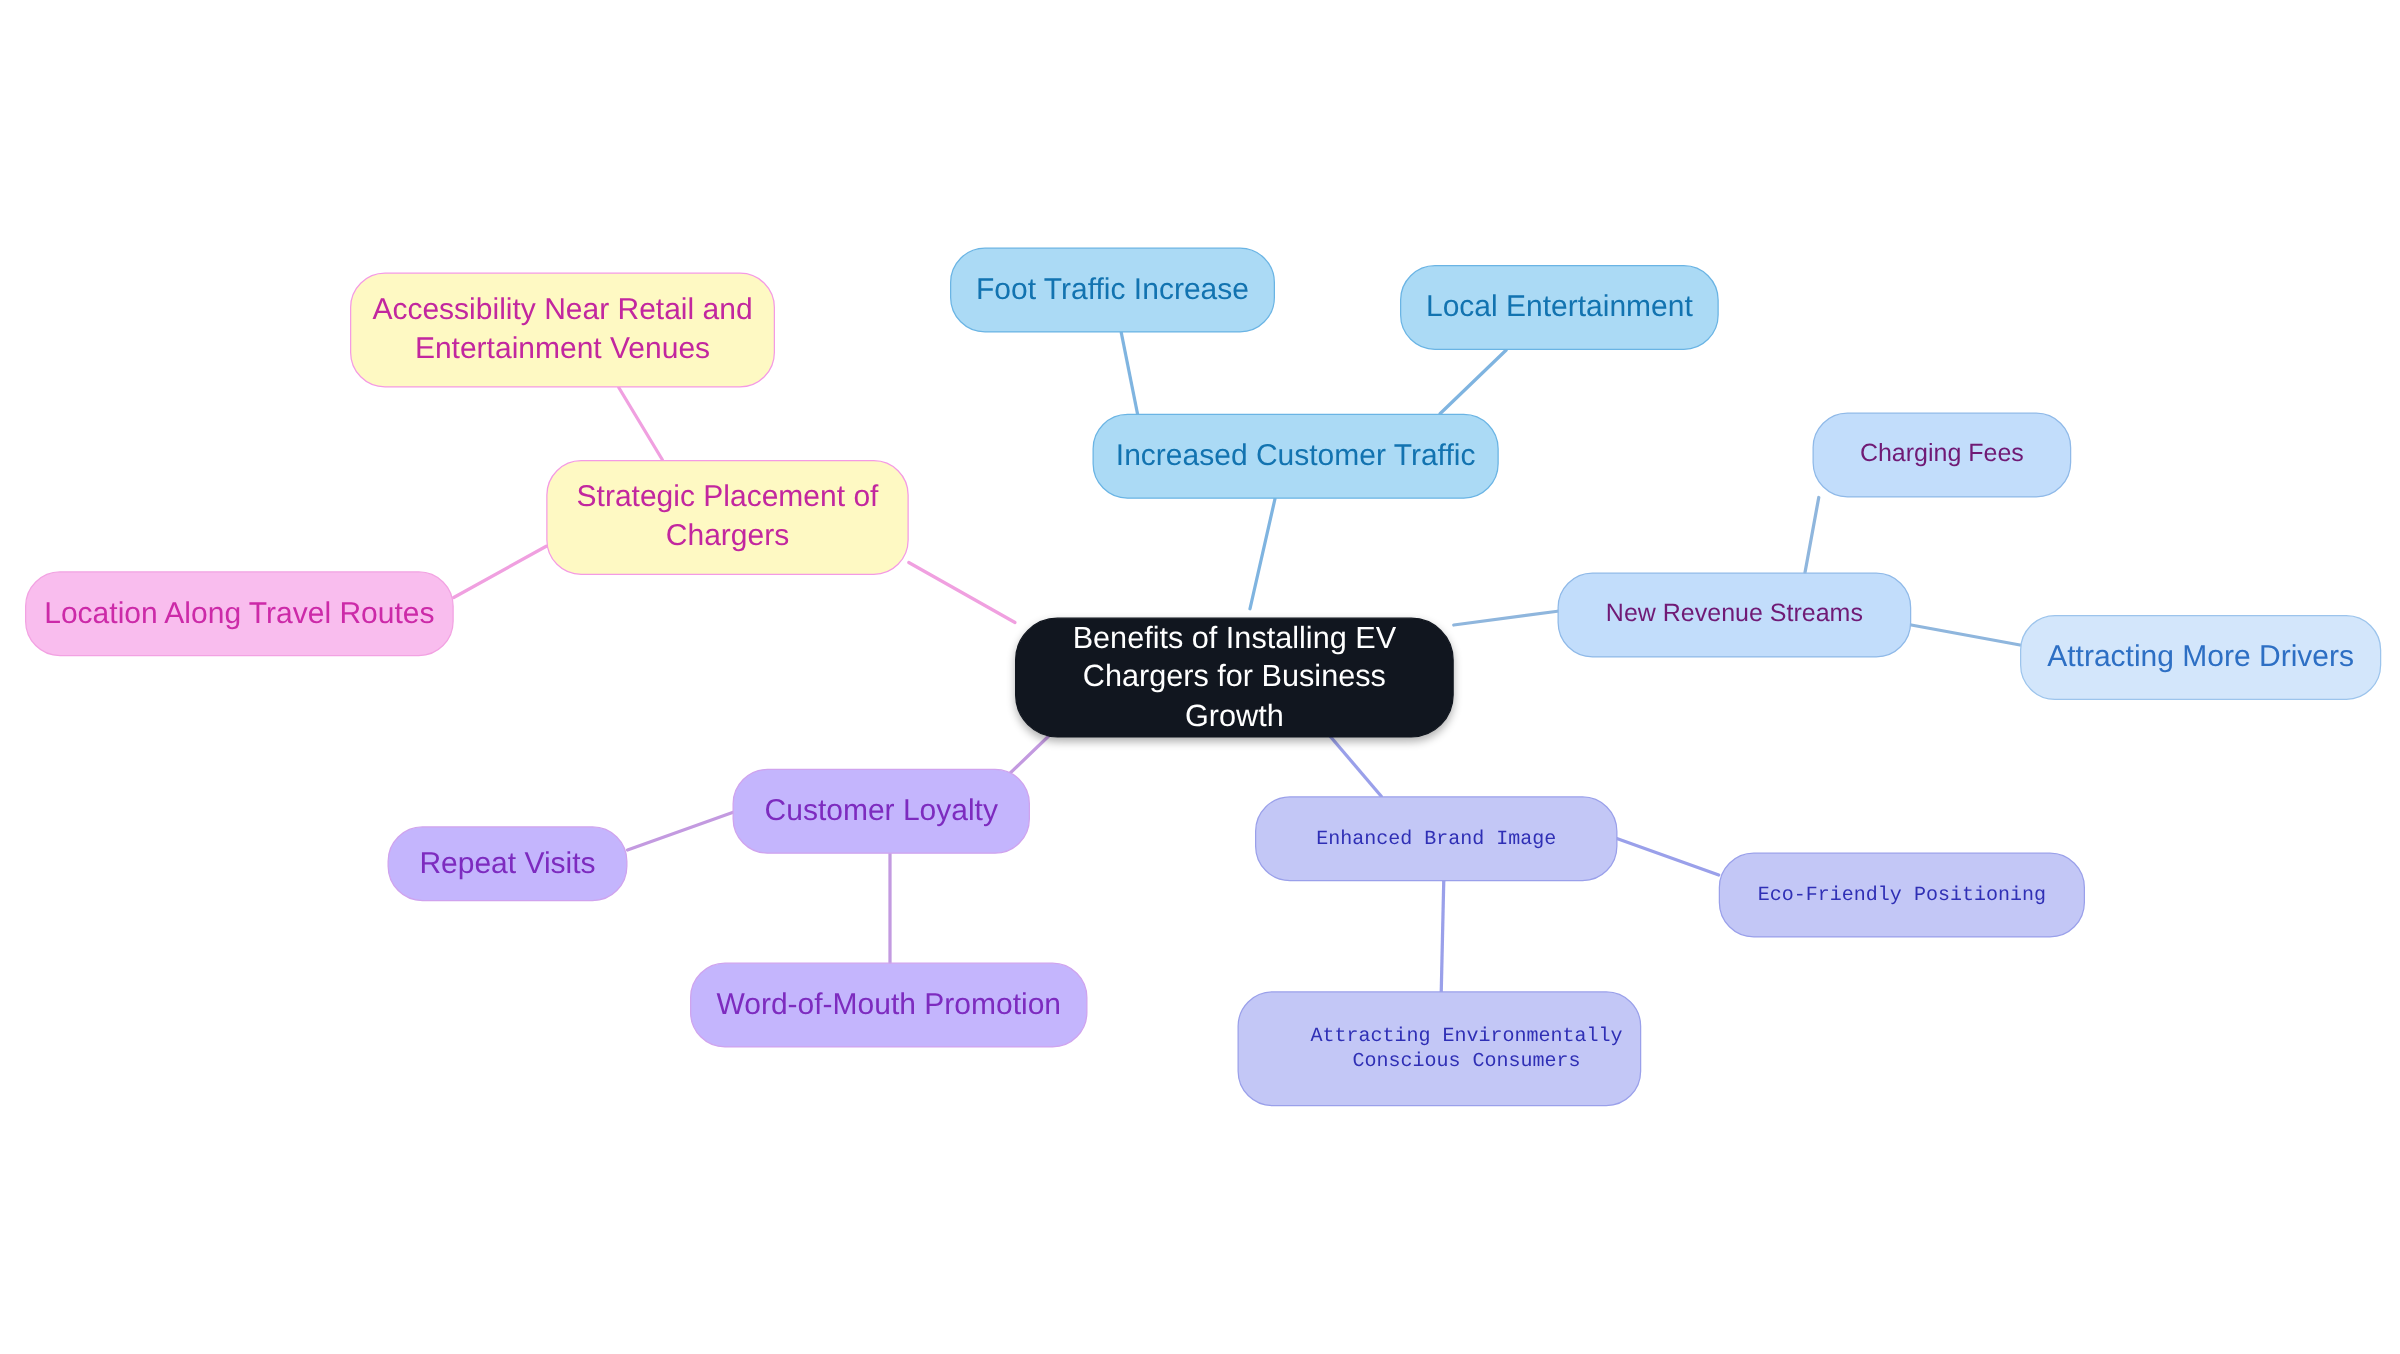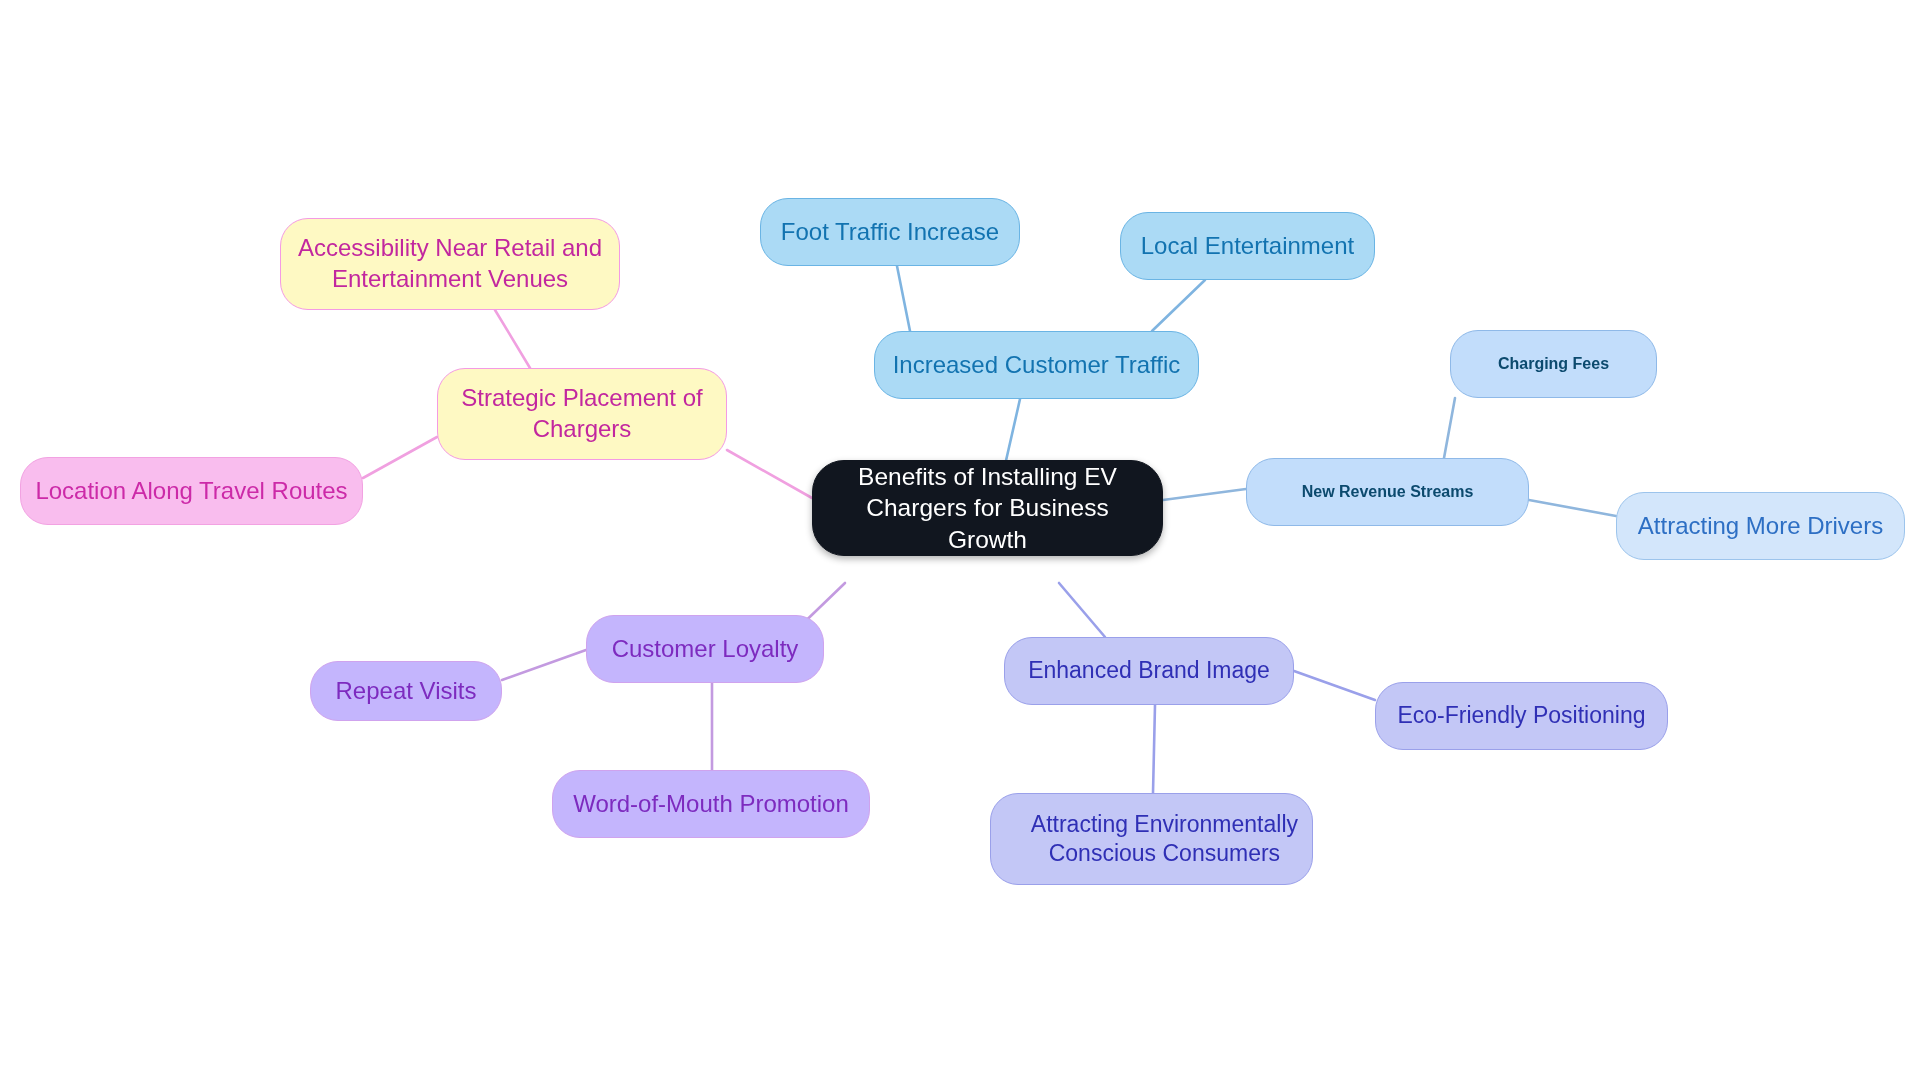--- a/index.html
+++ b/index.html
@@ -55,41 +55,41 @@
   }
   .node-pink-lite {
     background: #f9bdee;
     border-color: #f2a2e2;
     color: #cc2aa8;
     font-size: 24px;
   }
   .node-blue {
     background: #c2ddfb;
     border-color: #8fb9e8;
-    color: #0c4a6e;
-    font-size: 16px;
-    font-weight: bold;
+    color: #701a75;
+    font-size: 20px;
   }
   .node-cyan {
     background: #abdaf5;
     border-color: #6ab4e4;
     color: #1273b0;
     font-size: 24px;
   }
   .node-blue-soft {
     background: #d3e6fb;
     border-color: #9cc4ec;
     color: #2d6fc4;
     font-size: 24px;
   }
   .node-violet {
     background: #c3c7f6;
     border-color: #9aa0ea;
     color: #2f2fb5;
-    font-size: 23px;
+    font-size: 16px;
+    font-family: Liberation Mono, monospace;
   }
   .node-lavender {
     background: #c4b5fd;
     border-color: #cfa3ee;
     color: #7d2bbf;
     font-size: 24px;
   }
 </style>
 </head>
 <body>
@@ -106,21 +106,21 @@
       <line x1="1444" y1="458" x2="1455" y2="398" stroke="#8fb6dd" stroke-width="2.6" stroke-linecap="round"></line>
       <line x1="1529" y1="500" x2="1616" y2="516" stroke="#8fb6dd" stroke-width="2.6" stroke-linecap="round"></line>
       <line x1="1059" y1="583" x2="1105" y2="637" stroke="#9aa0ea" stroke-width="2.6" stroke-linecap="round"></line>
       <line x1="1294" y1="671" x2="1375" y2="700" stroke="#9aa0ea" stroke-width="2.6" stroke-linecap="round"></line>
       <line x1="1155" y1="705" x2="1153" y2="793" stroke="#9aa0ea" stroke-width="2.6" stroke-linecap="round"></line>
       <line x1="845" y1="583" x2="790" y2="636" stroke="#c39ae0" stroke-width="2.6" stroke-linecap="round"></line>
       <line x1="586" y1="650" x2="502" y2="680" stroke="#c39ae0" stroke-width="2.6" stroke-linecap="round"></line>
       <line x1="712" y1="683" x2="712" y2="770" stroke="#c39ae0" stroke-width="2.6" stroke-linecap="round"></line>
     </svg>
   <div id="node-layer">
-      <div class="node node-root" style="left: 812px; top: 460px; width: 351px; height: 96px; border-radius: 32px;"><span>Benefits of Installing EV
+      <div class="node node-root" style="left: 812px; top: 494px; width: 351px; height: 96px;"><span>Benefits of Installing EV
 Chargers for Business Growth</span></div>
       <div class="node node-pink" style="left: 437px; top: 368px; width: 290px; height: 92px;"><span>Strategic Placement of
 Chargers</span></div>
       <div class="node node-pink" style="left: 280px; top: 218px; width: 340px; height: 92px;"><span>Accessibility Near Retail and
 Entertainment Venues</span></div>
       <div class="node node-pink-lite" style="left: 20px; top: 457px; width: 343px; height: 68px;"><span>Location Along Travel Routes</span></div>
       <div class="node node-cyan" style="left: 874px; top: 331px; width: 325px; height: 68px;"><span>Increased Customer Traffic</span></div>
       <div class="node node-cyan" style="left: 760px; top: 198px; width: 260px; height: 68px;"><span>Foot Traffic Increase</span></div>
       <div class="node node-cyan" style="left: 1120px; top: 212px; width: 255px; height: 68px;"><span>Local Entertainment</span></div>
       <div class="node node-blue" style="left: 1246px; top: 458px; width: 283px; height: 68px;"><span>New Revenue Streams</span></div>

